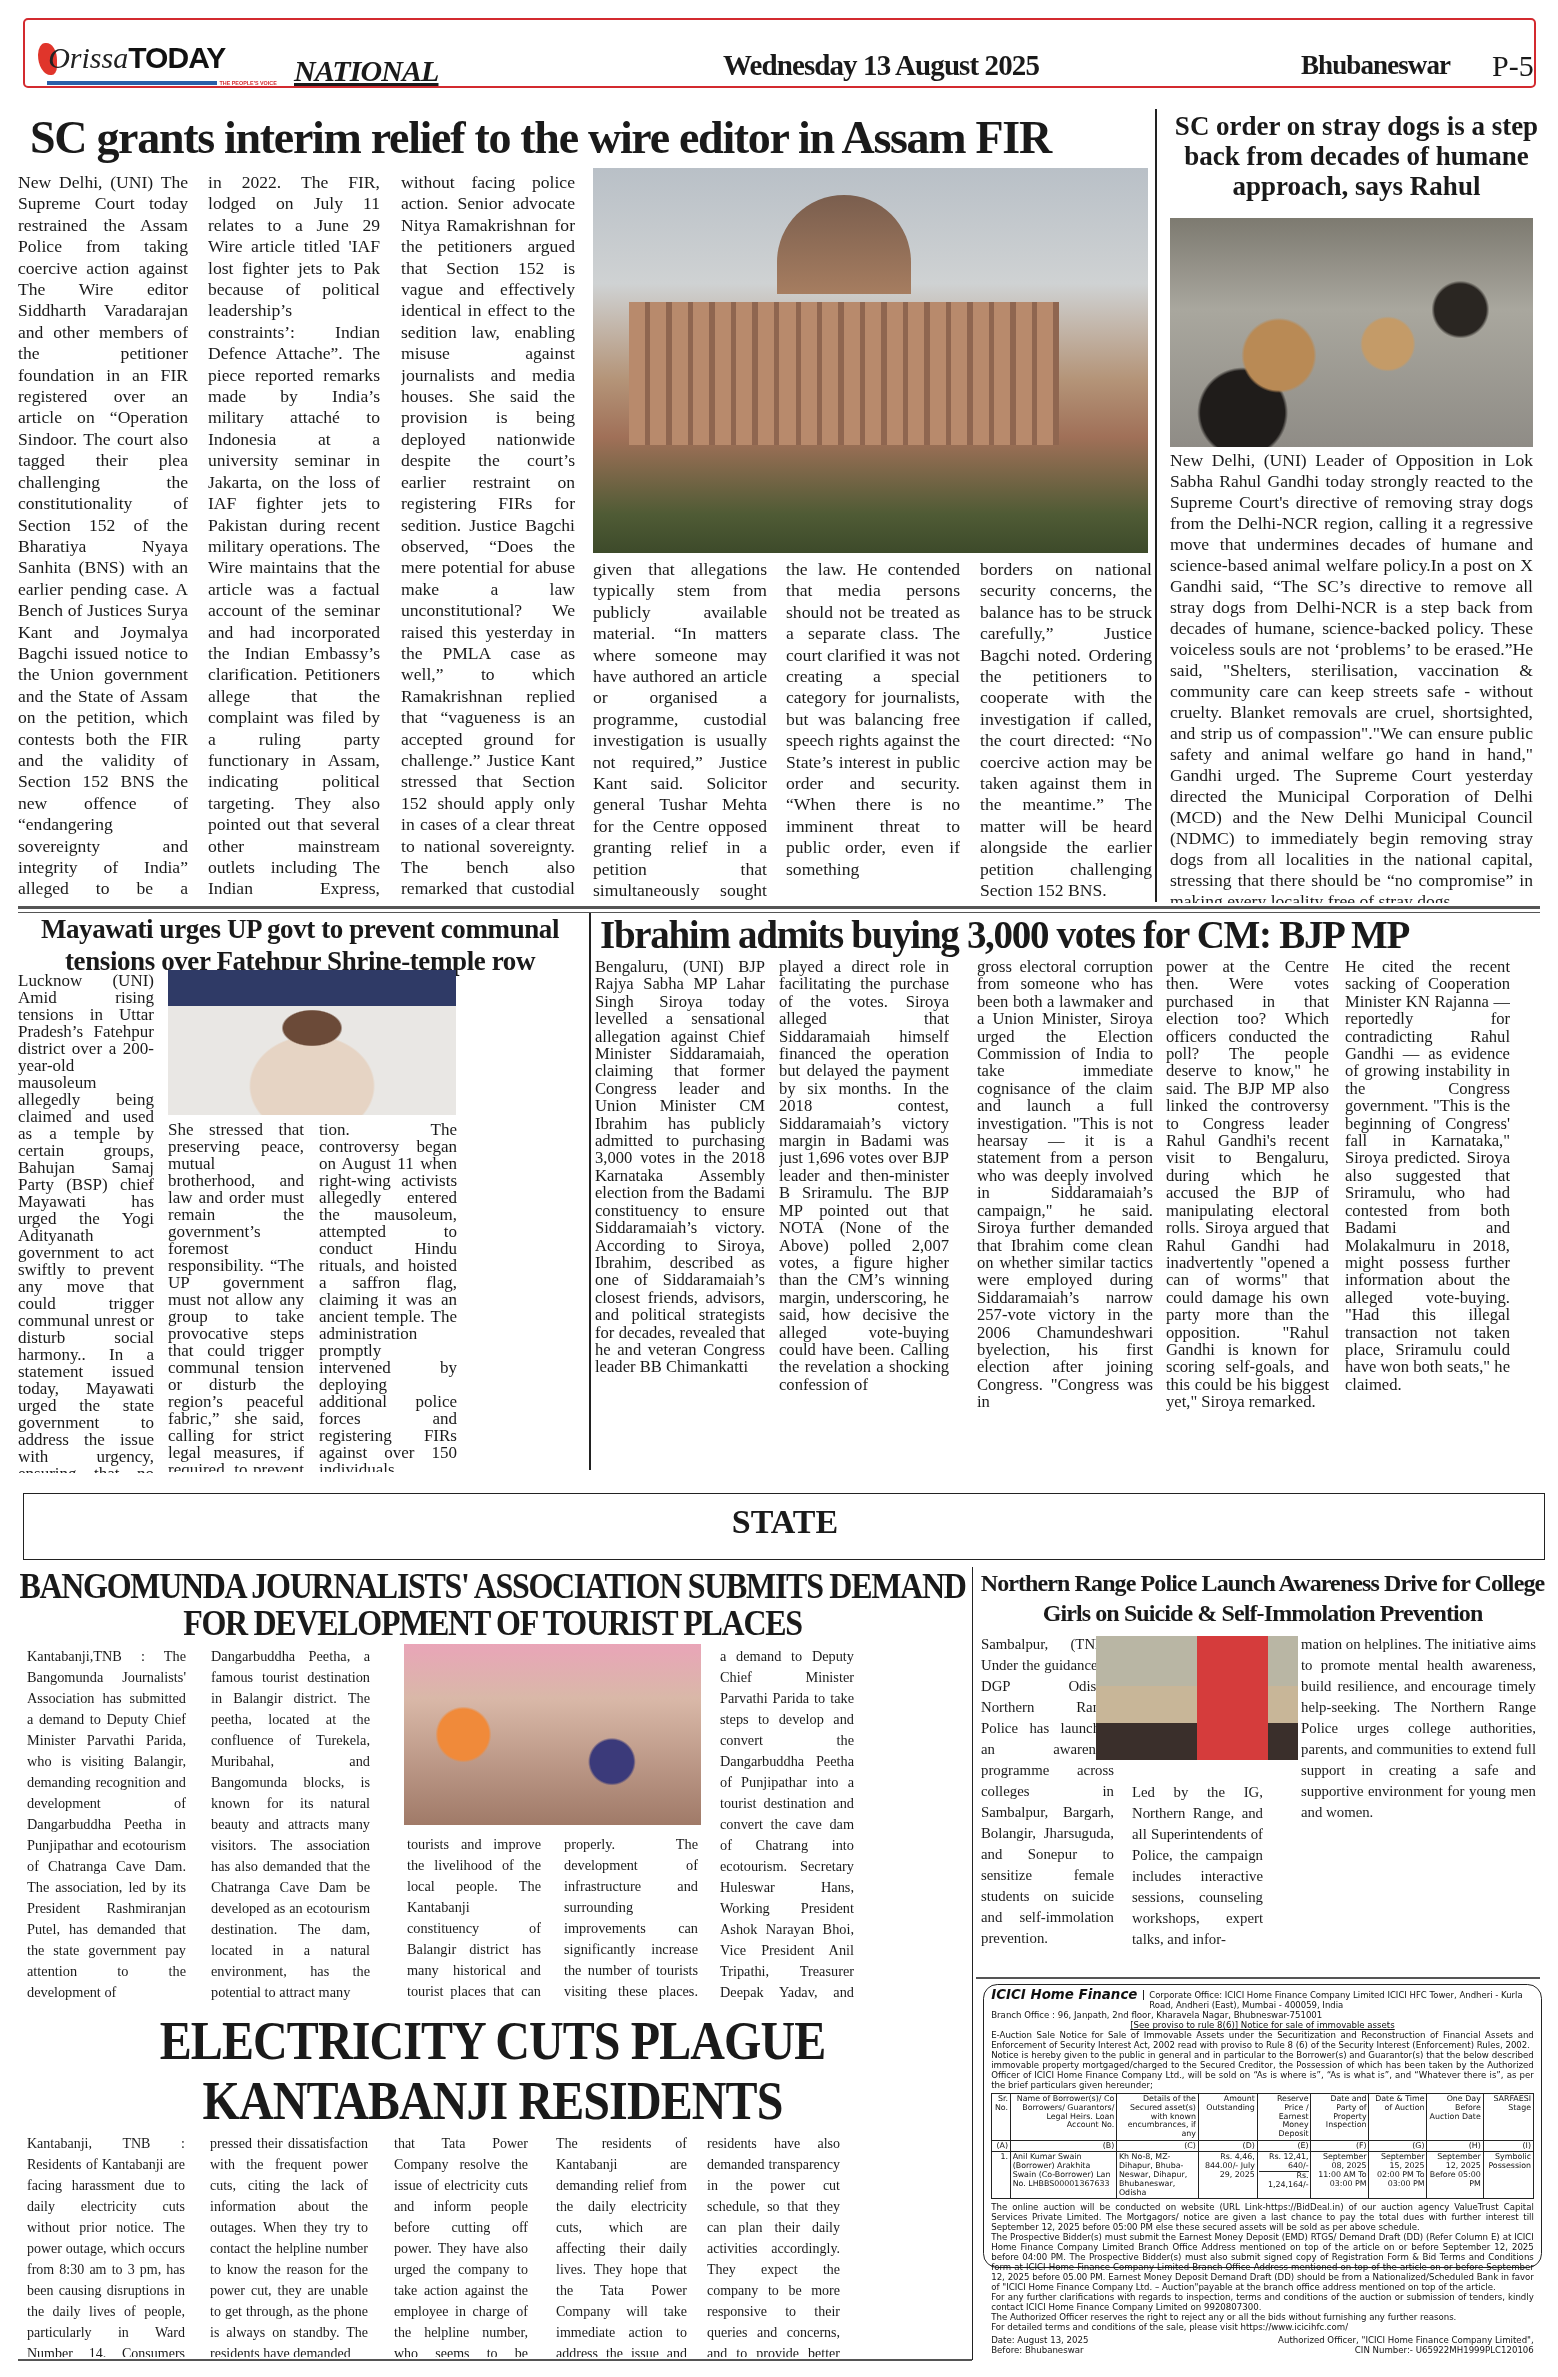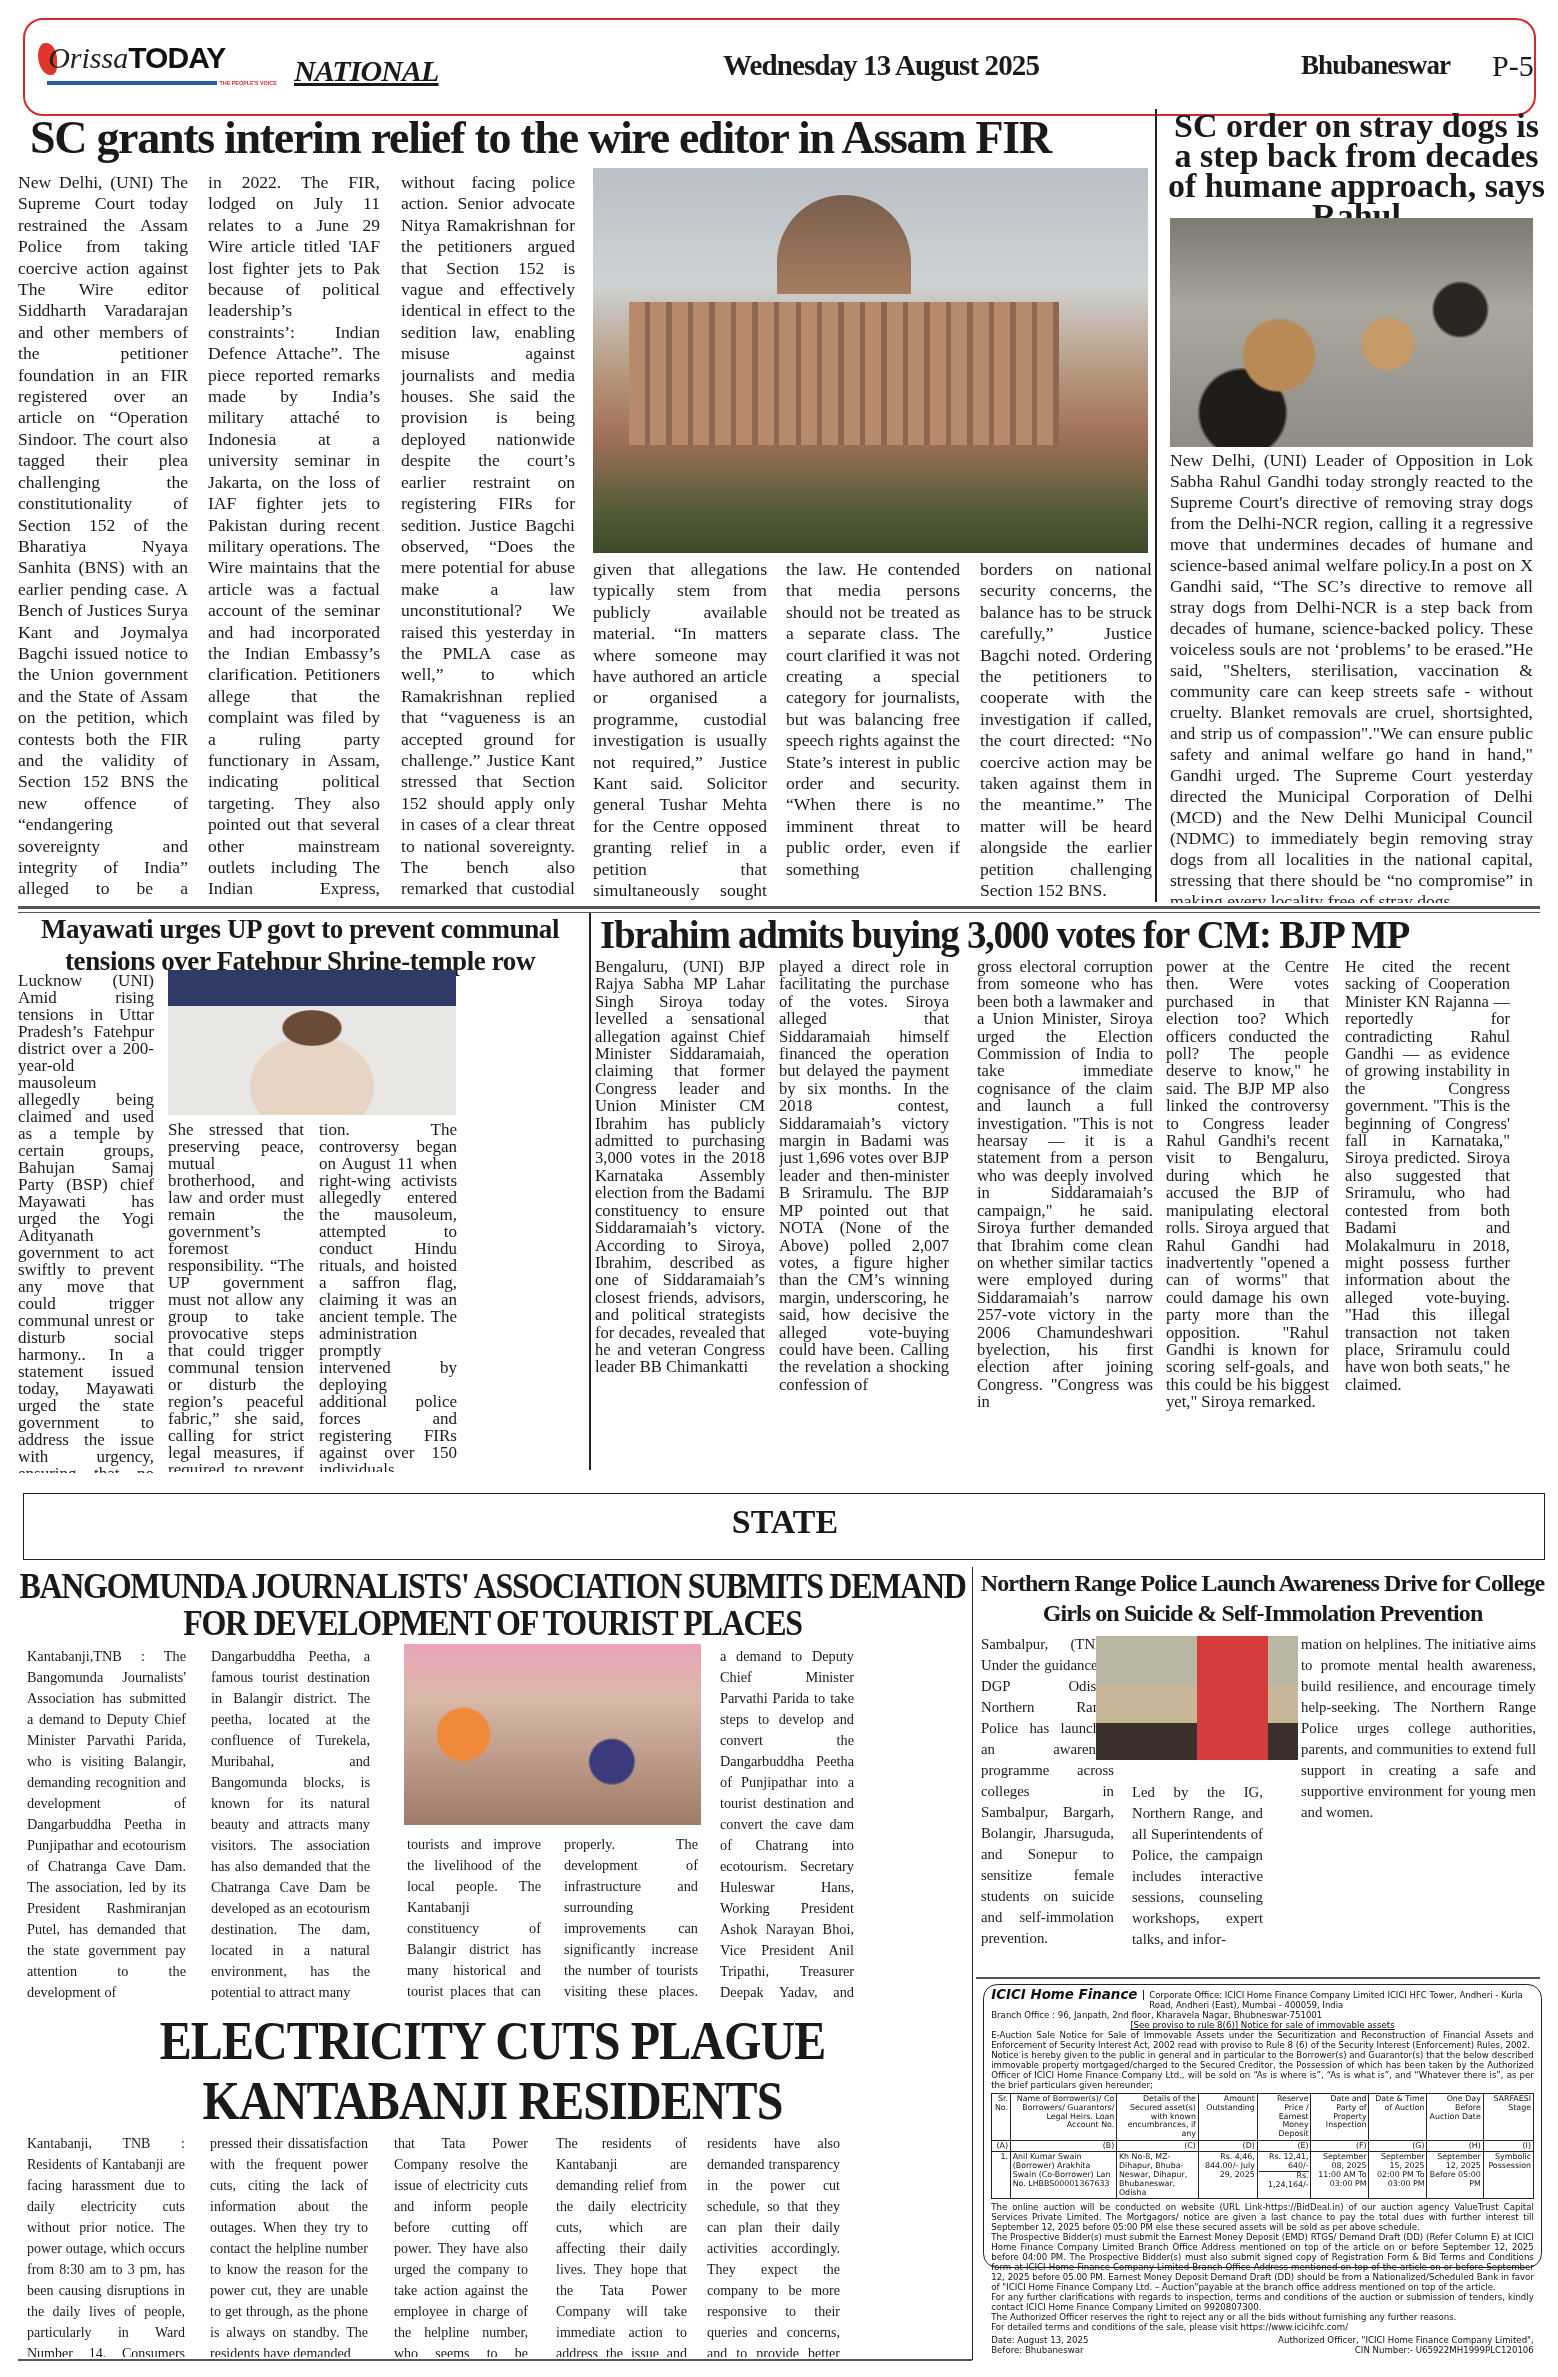--- a/index.html
+++ b/index.html
@@ -1,18 +1,18 @@
 <!DOCTYPE html>
 <html style="font-size:14.3px"><head>
 <meta charset="utf-8">
 <style>
 *{box-sizing:border-box;margin:0;padding:0}
 body{width:1558px;height:2377px;background:#fff;font-family:"Liberation Serif","DejaVu Serif",serif;color:#1a1a1a;position:relative;overflow:hidden}
 .abs{position:absolute}
-.masthead{left:23px;top:18px;width:1513px;height:98px;border:2.7px solid #d32a2f;border-radius:20px;}
+.masthead{left:23px;top:18px;width:1513px;height:70px;border:2.7px solid #d32a2f;border-radius:5px;}
 .logo{left:12.5px;top:19.7px;width:201px;height:54px}
 .logo-text{position:absolute;left:10.7px;top:1.8px;font-size:30px;white-space:nowrap}
 .logo-text i{font-family:"Liberation Serif",serif;font-style:italic;color:#222}
 .logo-text b{font-family:"Liberation Sans",sans-serif;font-weight:bold;color:#111;letter-spacing:-0.9px}
 .logo-map{position:absolute;left:0;top:3.6px;width:19.7px;height:32px;background:#e0352b;border-radius:40% 60% 30% 70%}
 .logo-bar{position:absolute;left:9px;top:41px;width:170px;height:4.5px;background:#2a5fa8}
 .logo-tag{position:absolute;left:182px;top:40px;font-size:5.4px;color:#d32a2f;font-family:"Liberation Sans",sans-serif;font-weight:bold;white-space:nowrap}
 .section-label{left:269px;top:34px;font-size:30px;font-style:italic;font-weight:bold;text-decoration:underline;text-decoration-thickness:2.7px;letter-spacing:-0.9px}
 .dateline{left:698px;top:29px;font-size:29px;font-weight:bold;letter-spacing:-0.9px}
 .city{left:1276px;top:30px;font-size:27px;font-weight:bold;letter-spacing:-0.9px}
@@ -59,21 +59,21 @@
 <div class="col" style="left:208px;top:172px;width:172px;height:731px;overflow:hidden">in 2022. The FIR, lodged on July 11 relates to a June 29 Wire article titled 'IAF lost fighter jets to Pak because of political leadership’s constraints’: Indian Defence Attache”. The piece reported remarks made by India’s military attaché to Indonesia at a university seminar in Jakarta, on the loss of IAF fighter jets to Pakistan during recent military operations. The Wire maintains that the article was a factual account of the seminar and had incorporated the Indian Embassy’s clarification. Petitioners allege that the complaint was filed by a ruling party functionary in Assam, indicating political targeting. They also pointed out that several other mainstream outlets including The Indian Express, Hindustan Times, The Tribune, India Today, The Print, and Frontline carried similar reports on the seminar</div>
 <div class="col" style="left:401px;top:172px;width:174px;height:731px;overflow:hidden">without facing police action. Senior advocate Nitya Ramakrishnan for the petitioners argued that Section 152 is vague and effectively identical in effect to the sedition law, enabling misuse against journalists and media houses. She said the provision is being deployed nationwide despite the court’s earlier restraint on registering FIRs for sedition. Justice Bagchi observed, “Does the mere potential for abuse make a law unconstitutional? We raised this yesterday in the PMLA case as well,” to which Ramakrishnan replied that “vagueness is an accepted ground for challenge.” Justice Kant stressed that Section 152 should apply only in cases of a clear threat to national sovereignty. The bench also remarked that custodial interrogation of journalists is rarely necessary,</div>
 <div class="img sc-img" style="left:593px;top:168px;width:555px;height:385px">
   <div class="dome"></div>
     <div class="building"></div>
 </div>
 <div class="col" style="left:593px;top:559px;width:174px;height:344px;overflow:hidden">given that allegations typically stem from publicly available material. “In matters where someone may have authored an article or organised a programme, custodial investigation is usually not required,” Justice Kant said. Solicitor general Tushar Mehta for the Centre opposed granting relief in a petition that simultaneously sought anticipatory bail and challenged</div>
 <div class="col" style="left:786px;top:559px;width:174px;height:344px;overflow:hidden">the law. He contended that media persons should not be treated as a separate class. The court clarified it was not creating a special category for journalists, but was balancing free speech rights against the State’s interest in public order and security. “When there is no imminent threat to public order, even if something</div>
 <div class="col" style="left:980px;top:559px;width:172px;height:344px;overflow:hidden">borders on national security concerns, the balance has to be struck carefully,” Justice Bagchi noted. Ordering the petitioners to cooperate with the investigation if called, the court directed: “No coercive action may be taken against them in the meantime.” The matter will be heard alongside the earlier petition challenging Section 152 BNS.</div>
 
-<div class="abs center" style="left:1164px;top:111px;width:385px;font-size:34px;font-weight:bold;line-height:30px;">SC order on stray dogs is a step back from decades of humane approach, says Rahul</div>
+<div class="abs center" style="left:1164px;top:111px;width:385px;font-size:27px;font-weight:bold;line-height:30px;">SC order on stray dogs is a step back from decades of humane approach, says Rahul</div>
 <div class="img dogs-img" style="left:1170px;top:218px;width:363px;height:229px"></div>
 <div class="col" style="left:1170px;top:450px;width:363px;height:453px;overflow:hidden;font-size:17.6px;line-height:21px">New Delhi, (UNI) Leader of Opposition in Lok Sabha Rahul Gandhi today strongly reacted to the Supreme Court's directive of removing stray dogs from the Delhi-NCR region, calling it a regressive move that undermines decades of humane and science-based animal welfare policy.In a post on X Gandhi said, “The SC’s directive to remove all stray dogs from Delhi-NCR is a step back from decades of humane, science-backed policy. These voiceless souls are not ‘problems’ to be erased.”He said, "Shelters, sterilisation, vaccination &amp; community care can keep streets safe - without cruelty. Blanket removals are cruel, shortsighted, and strip us of compassion"."We can ensure public safety and animal welfare go hand in hand," Gandhi urged. The Supreme Court yesterday directed the Municipal Corporation of Delhi (MCD) and the New Delhi Municipal Council (NDMC) to immediately begin removing stray dogs from all localities in the national capital, stressing that there should be “no compromise” in making every locality free of stray dogs.</div>
 
 <div class="hrule" style="left:18px;top:906px;width:1522px;"></div>
 <div class="hrule2" style="left:18px;top:912px;width:1522px;"></div>
 
 <div class="abs center" style="left:18px;top:913px;width:564px;font-size:27px;font-weight:bold;line-height:32px;letter-spacing:-0.4px">Mayawati urges UP govt to prevent communal tensions over Fatehpur Shrine-temple row</div>
 <div class="vrule" style="left:589px;top:913px;height:557px;"></div>
 <div class="col" style="left:18px;top:972px;width:136px;height:501px;overflow:hidden;font-size:17px;line-height:17px">Lucknow (UNI) Amid rising tensions in Uttar Pradesh’s Fatehpur district over a 200-year-old mausoleum allegedly being claimed and used as a temple by certain groups, Bahujan Samaj Party (BSP) chief Mayawati has urged the Yogi Adityanath government to act swiftly to prevent any move that could trigger communal unrest or disturb social harmony.. In a statement issued today, Mayawati urged the state government to address the issue with urgency, ensuring that no community is allowed to take actions that could fuel communal unrest or disturb social harmony.</div>
 <div class="img maya-img" style="left:168px;top:970px;width:288px;height:145px"></div>

